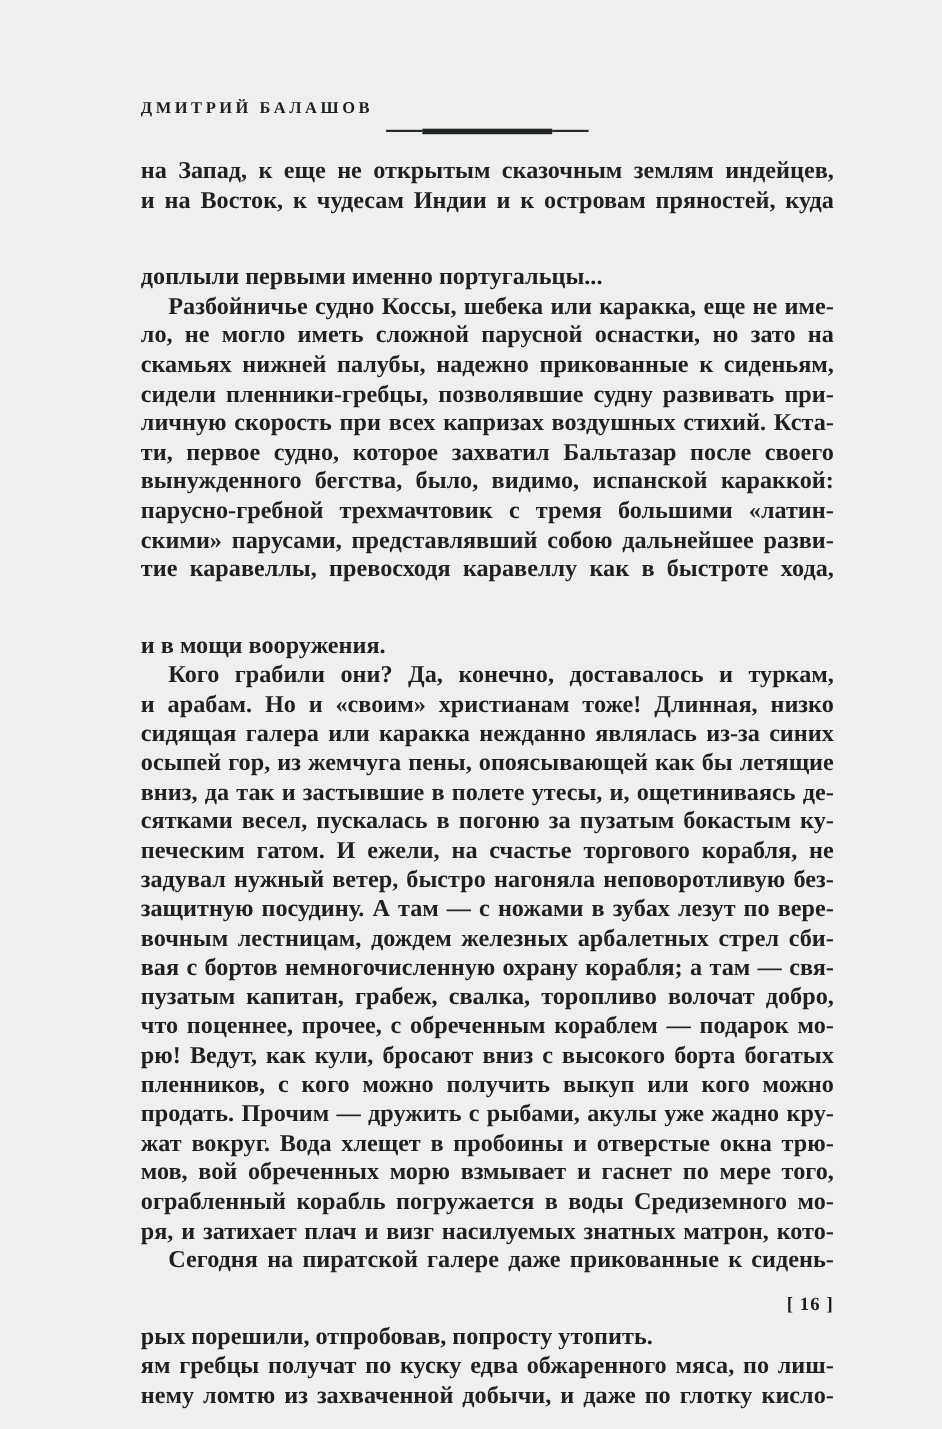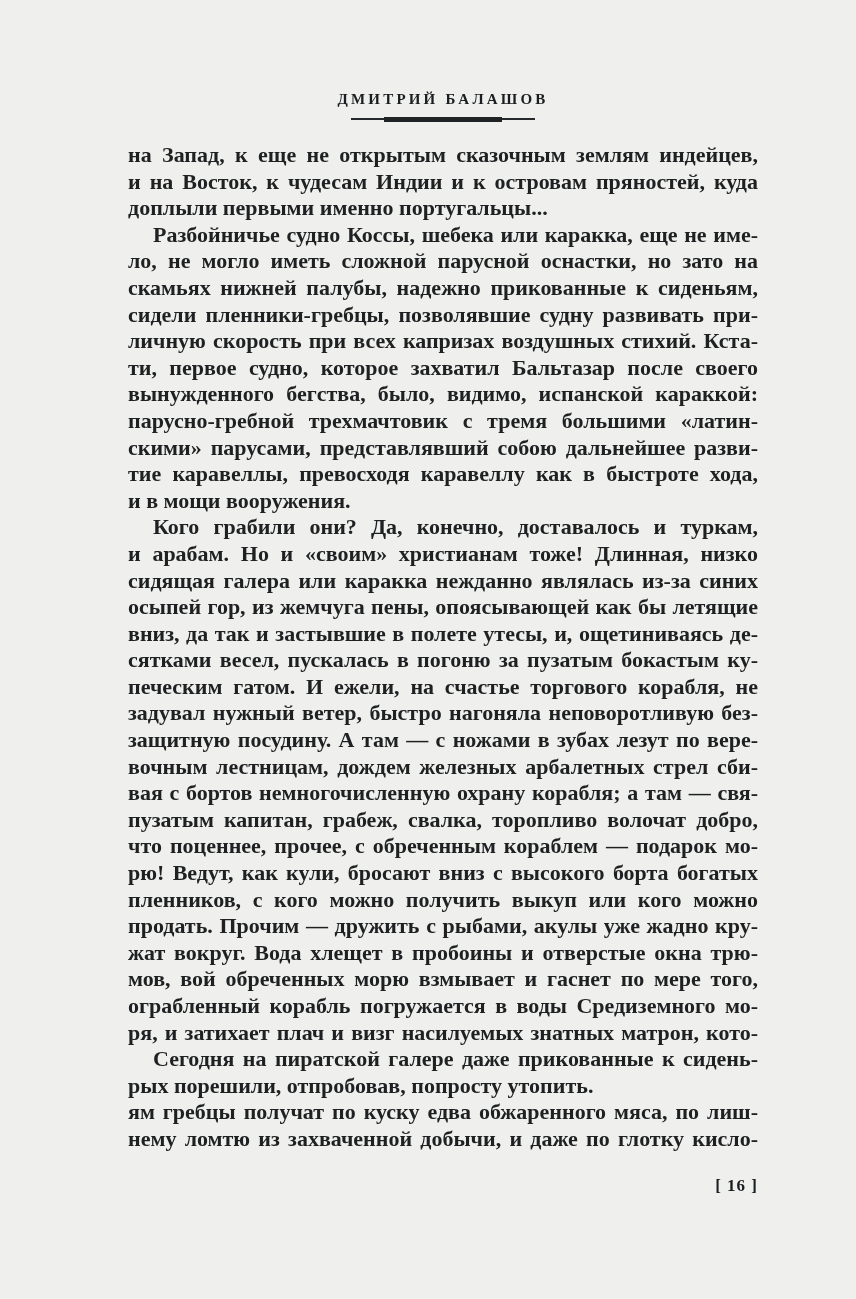--- a/index.html
+++ b/index.html
@@ -17,21 +17,21 @@
     height: 1299px;
     background: #eff0ee;
     font-family: "Liberation Serif", "DejaVu Serif", serif;
     color: #1e2022;
   }
   .running-header {
     position: absolute;
     left: 128px;
     top: 91px;
     width: 630px;
-    text-align: center;
+    text-align: left;
     font-size: 15px;
     font-weight: 700;
     letter-spacing: 3.2px;
     color: #1b1e20;
   }
   .header-rule {
     position: absolute;
     left: 128px;
     top: 114px;
     width: 630px;
@@ -64,20 +64,21 @@
     text-align: justify;
     text-align-last: justify;
     height: 26.6px;
     overflow: hidden;
   }
   .line.indent {
     text-indent: 25px;
   }
   .line.last {
     text-align-last: left;
+    margin-top: 43px;
   }
   .page-number {
     position: absolute;
     left: 128px;
     top: 1176px;
     width: 630px;
     text-align: right;
     font-size: 17px;
     font-weight: 700;
     letter-spacing: 1px;

